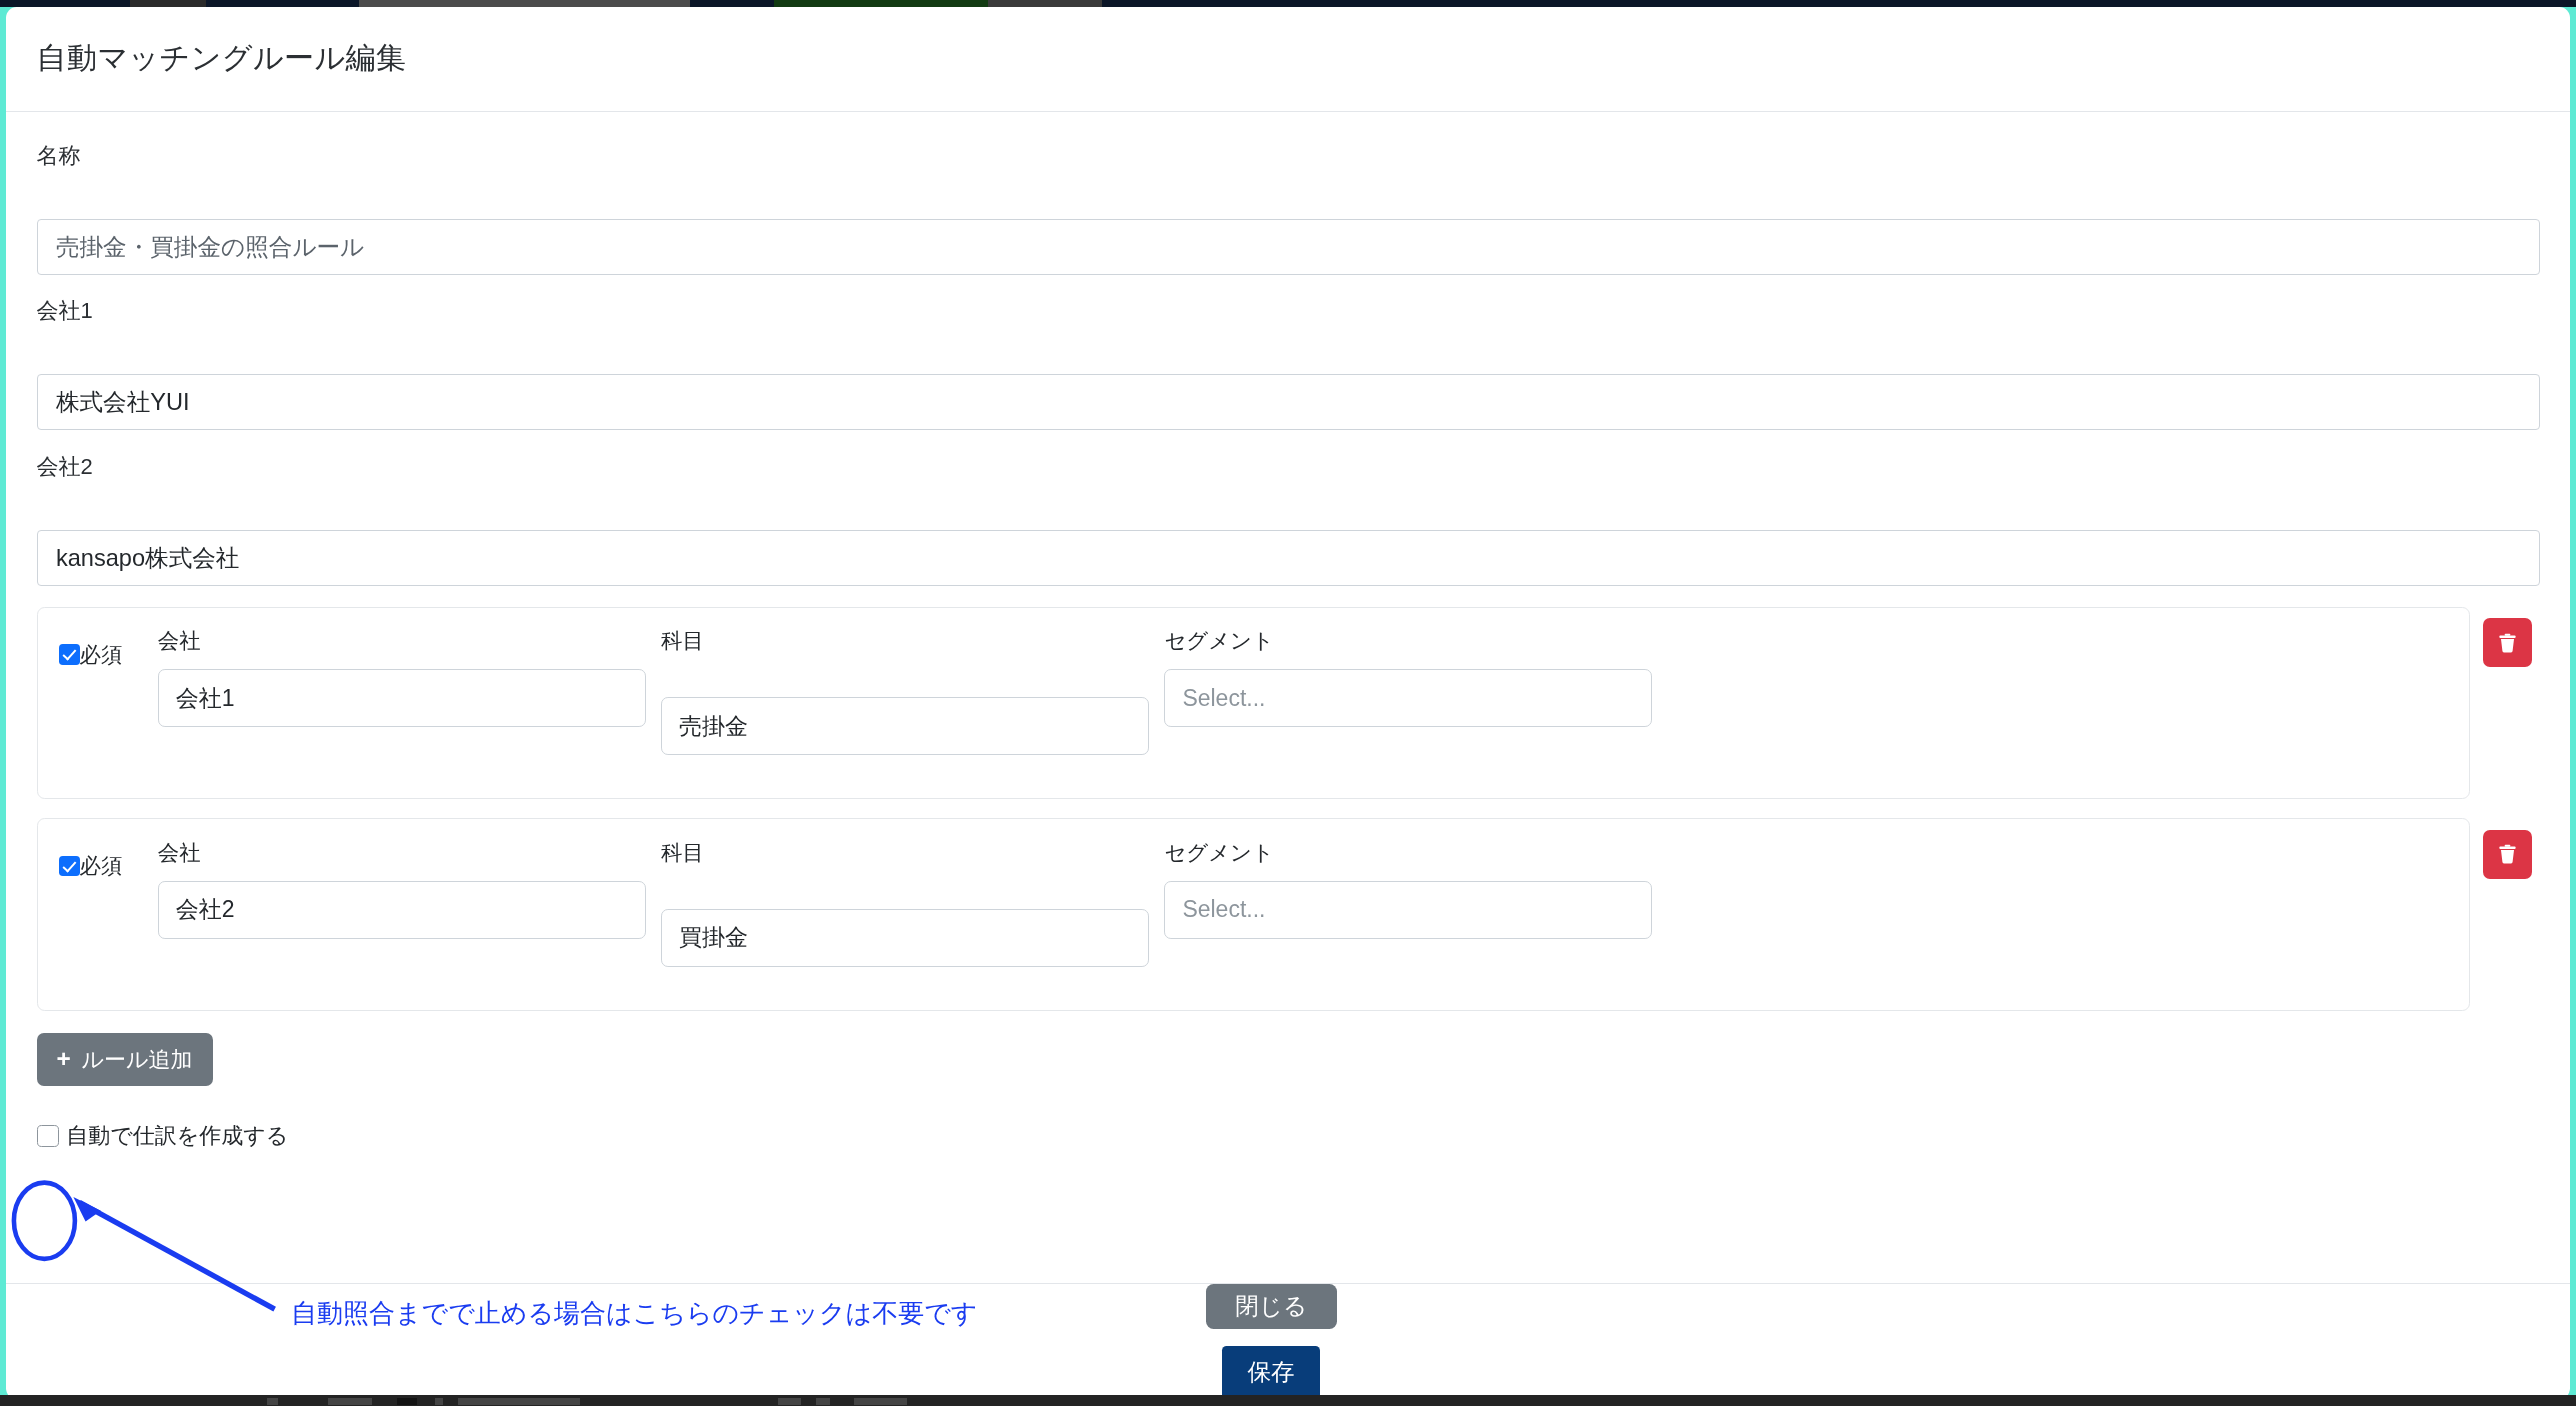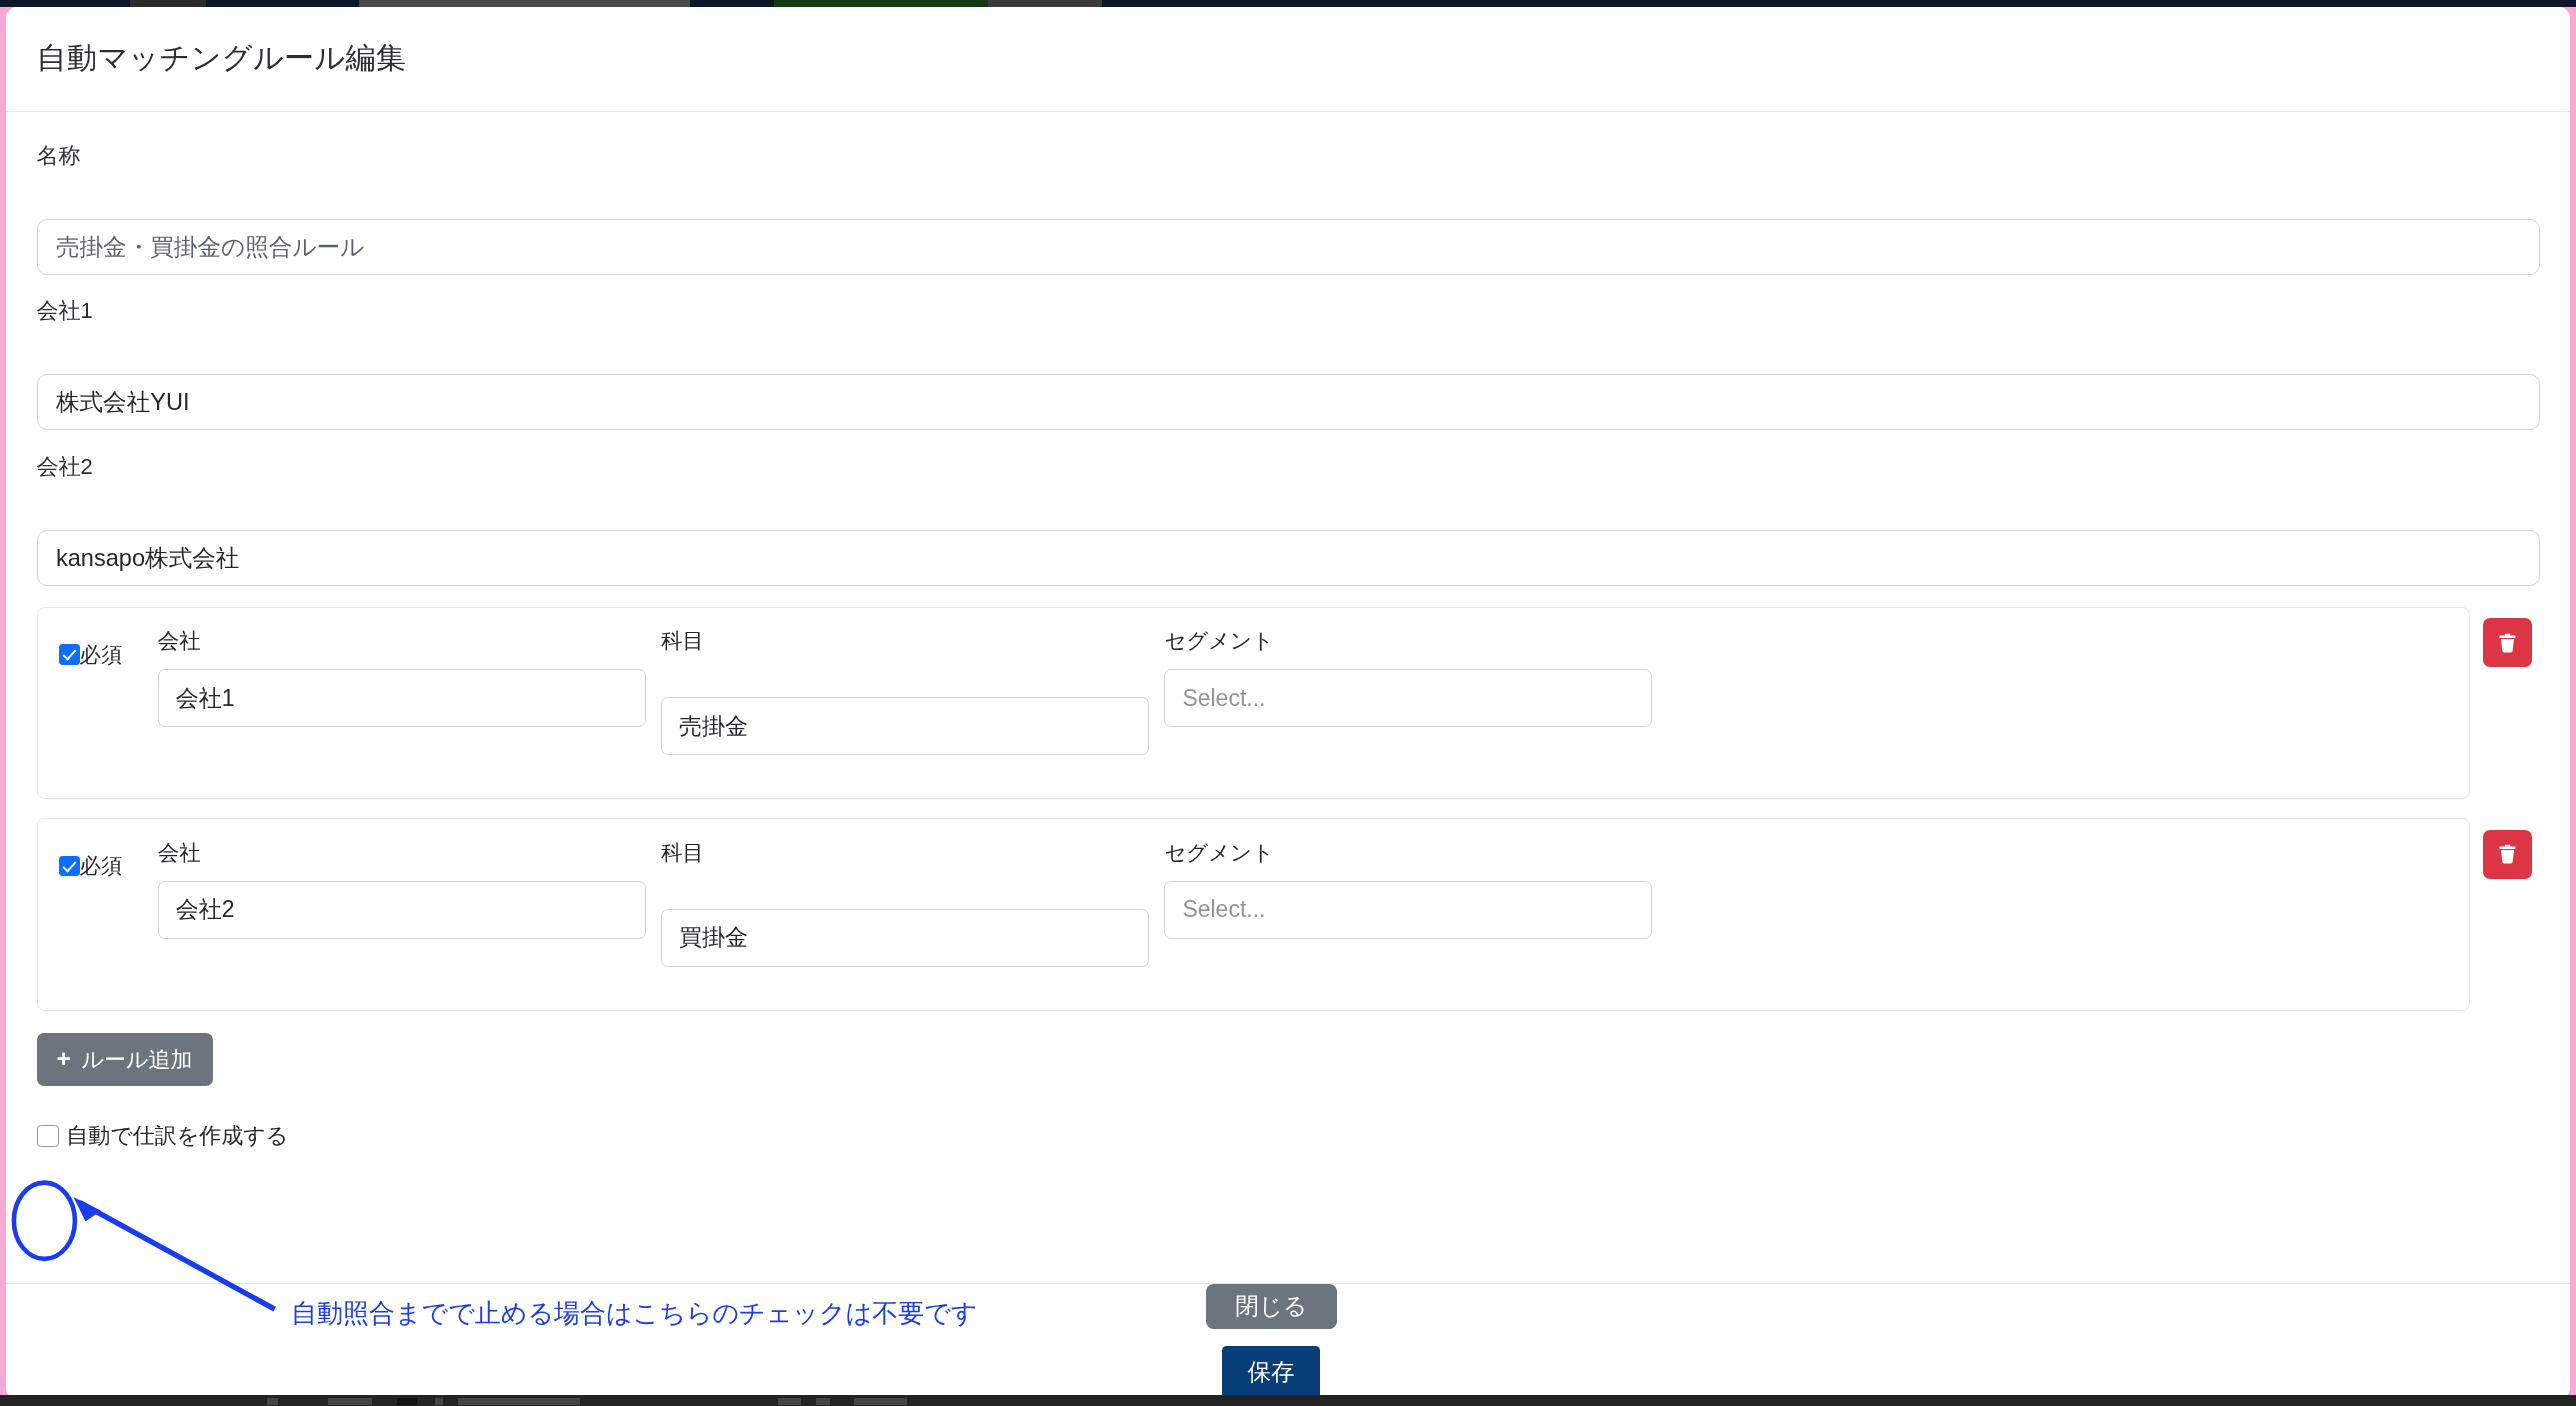--- a/index.html
+++ b/index.html
@@ -5,21 +5,21 @@
   * { box-sizing: border-box; margin: 0; padding: 0; }
   html, body {
     width: 2576px; height: 1406px;
     background: #1b1b1b;
     font-family: "Liberation Sans", "DejaVu Sans", sans-serif;
     overflow: hidden;
   }
 
   #root {
     position: absolute; inset: 0;
-    background: #f9a8d4;
+    background: #5eead4;
   }
 
   
   .bg-strip {
     position: absolute; left: 0; right: 0; bottom: 0; height: 10.7px;
     background: #232323;
   }
   .bg-strip .blip {
     position: absolute; bottom: 1.5px; height: 6.9px;
     background: #4a4a4a; opacity: .85;
@@ -64,21 +64,21 @@
   .field-label {
     font-size: 22px;
     color: #2b2f33;
     margin-bottom: 11.4px;
     display: block;
   }
   .text-input {
     width: 100%;
     height: 56px;
     border: 1.5px solid #ced4da;
-    border-radius: 10px;
+    border-radius: 4px;
     background: #fff;
     font-size: 23.6px;
     color: #5b636b;
     padding: 0 18.3px;
     display: flex; align-items: center;
     font-family: inherit;
     margin-top: 48px;
   }
   .text-input.dark { color: #24282c; }
   .field-group { margin-bottom: 21.4px; }

